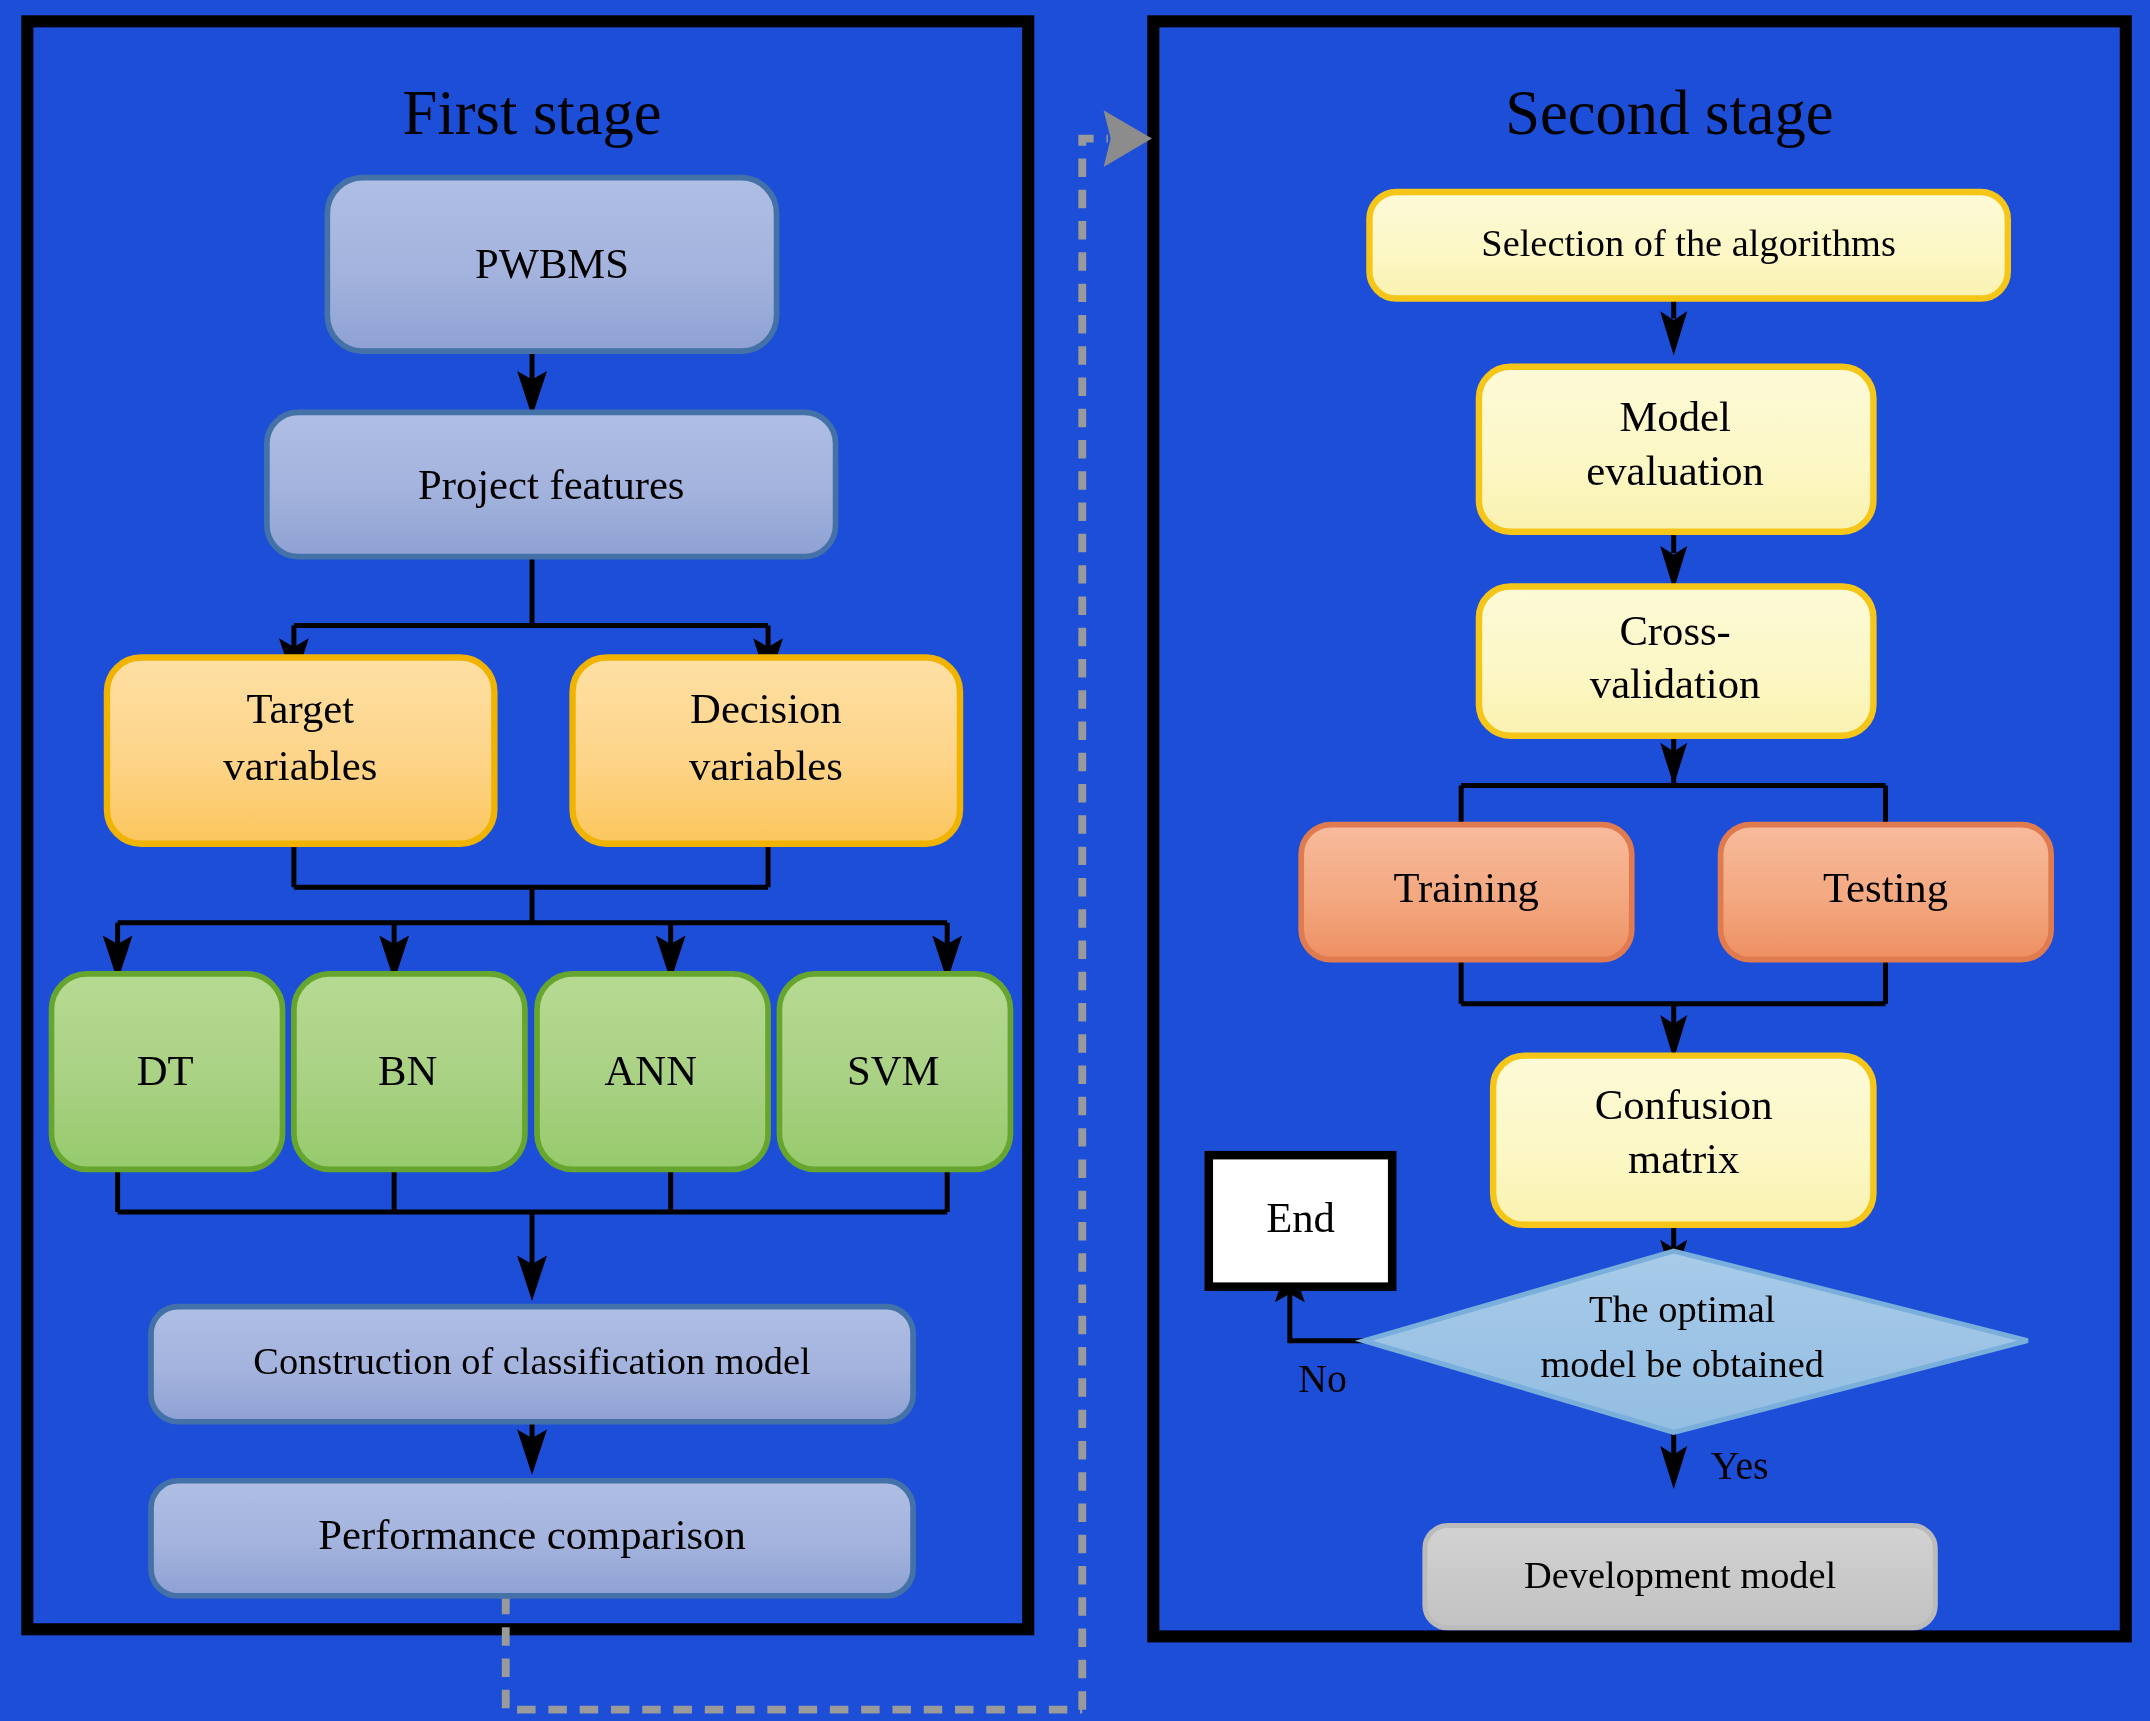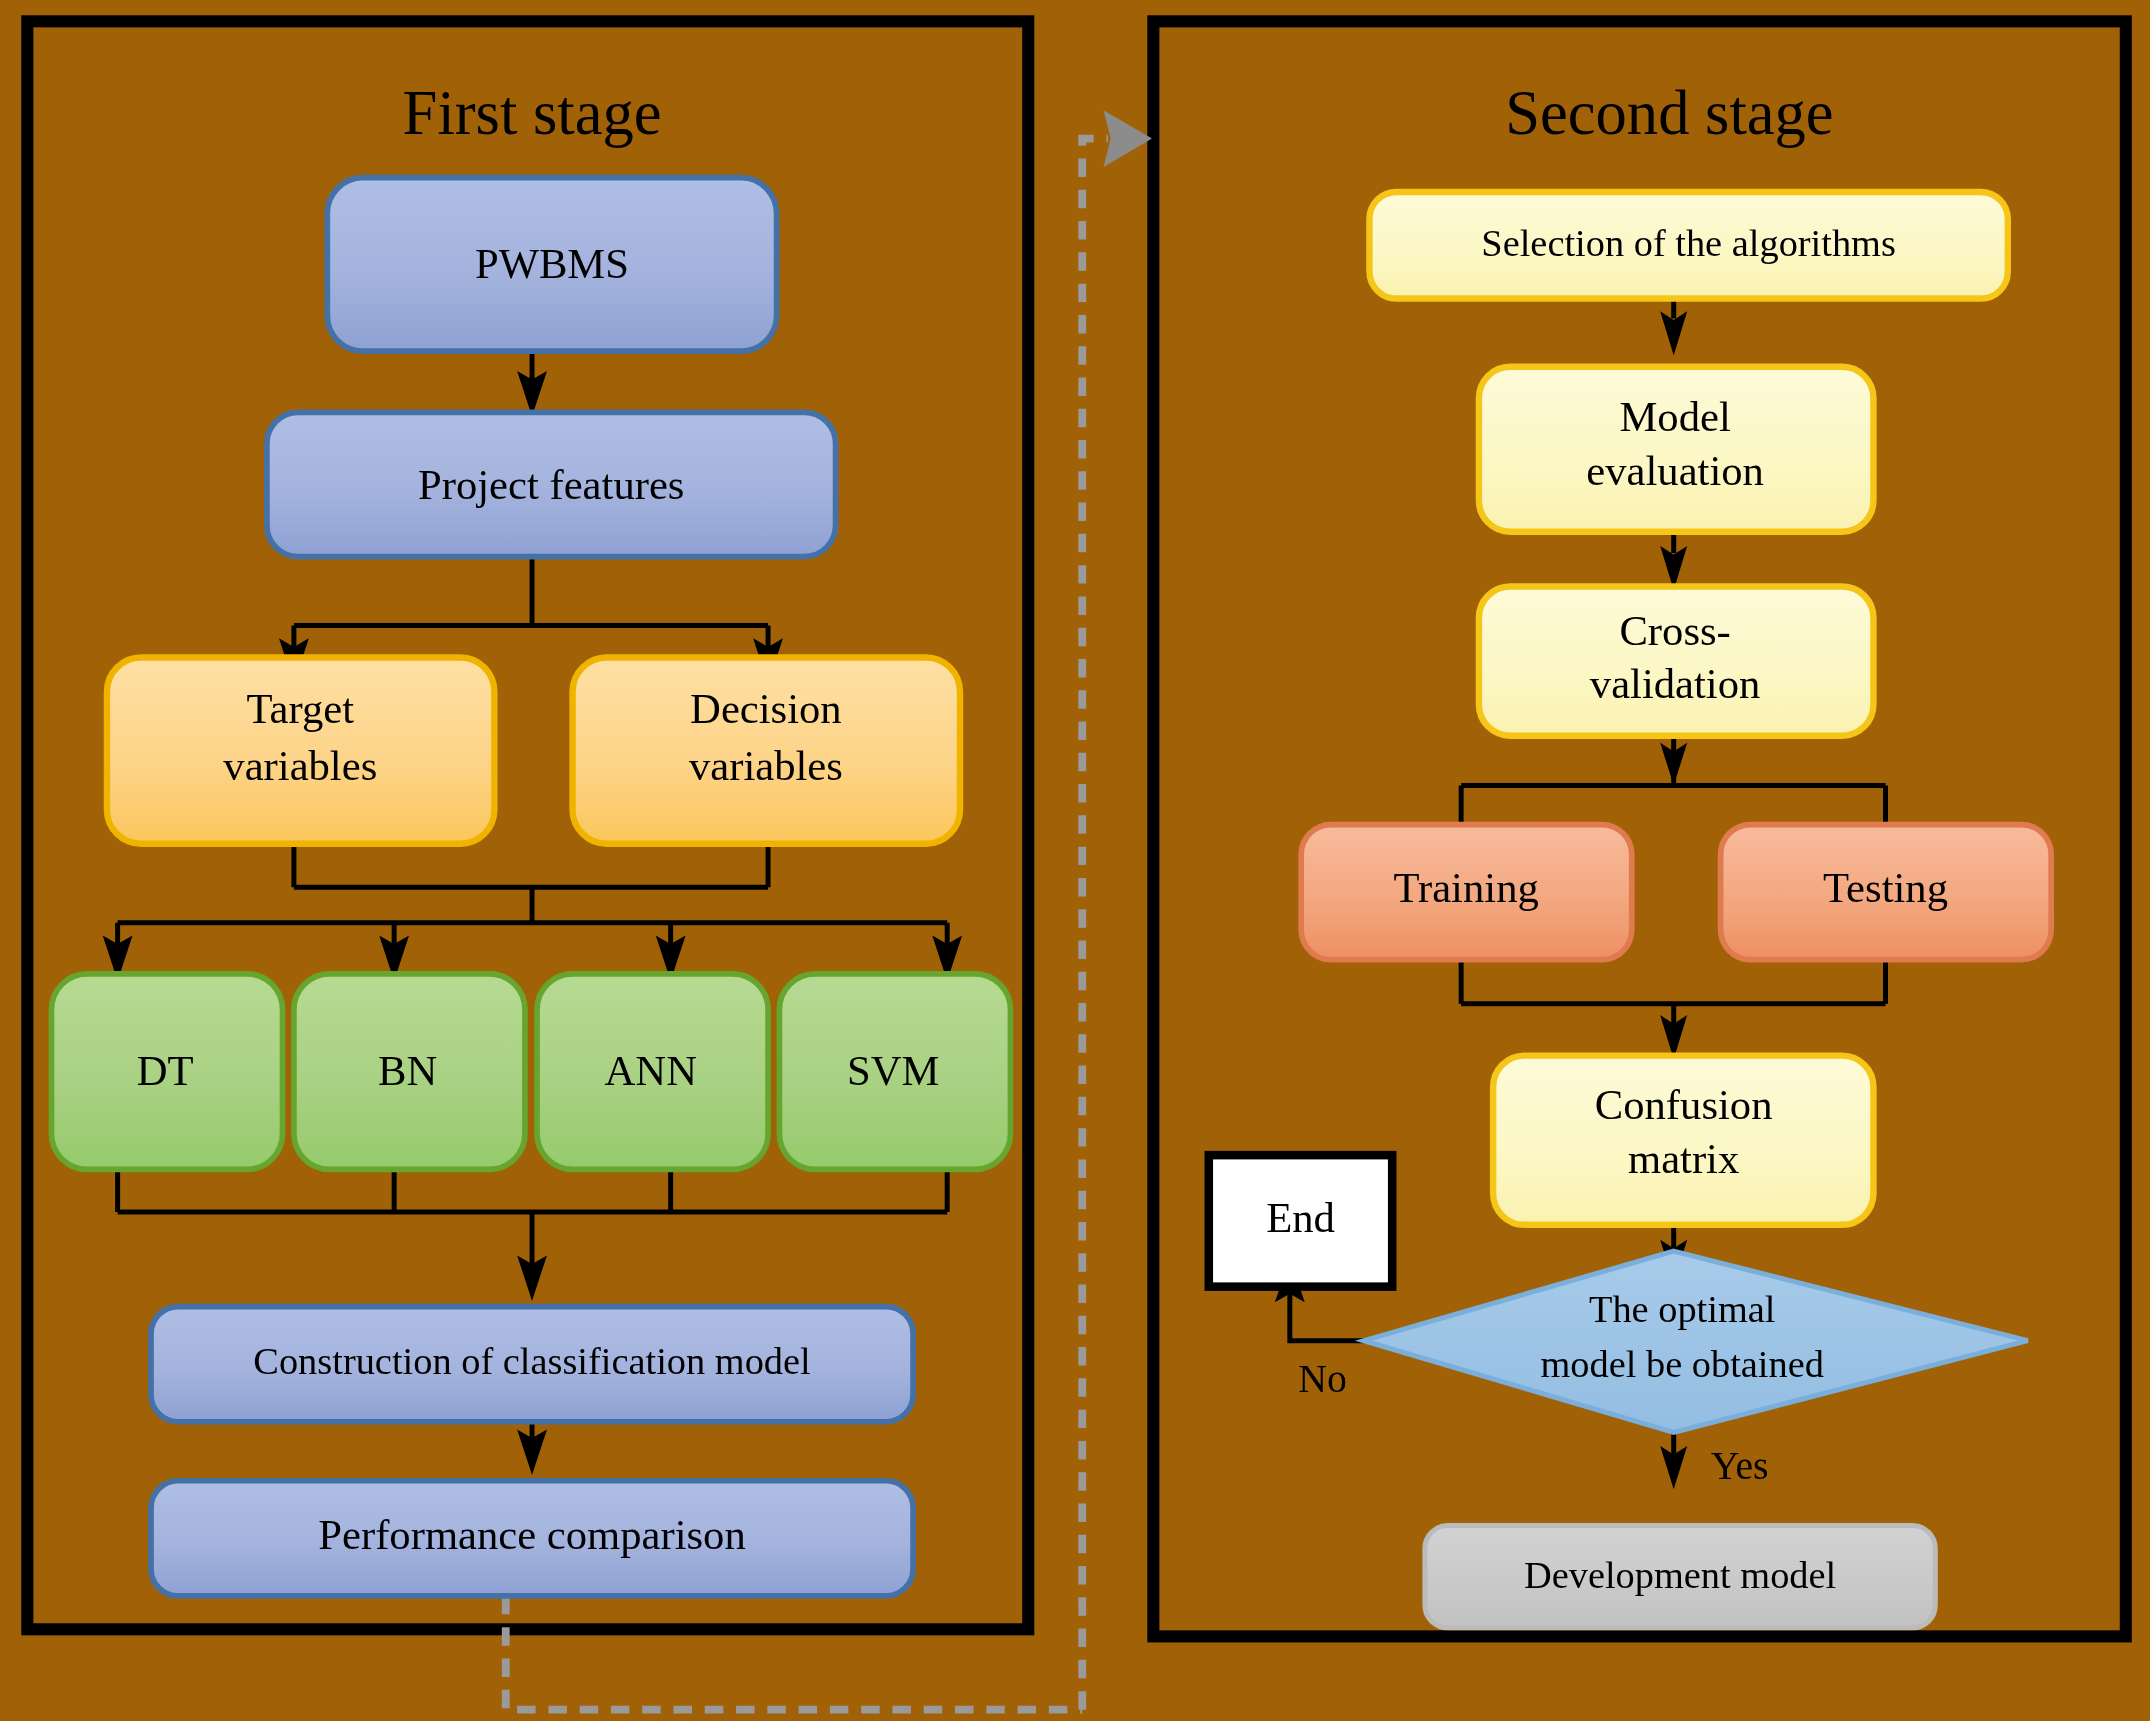--- a/index.html
+++ b/index.html
@@ -4,21 +4,21 @@
 <style>
   html, body {
     margin: 0;
     padding: 0;
     background: #ffffff;
   }
   #stage {
     position: relative;
     width: 2151px;
     height: 1721px;
-    background: #a16207;
+    background: #1d4ed8;
     font-family: "Liberation Serif", "DejaVu Serif", serif;
     overflow: hidden;
   }
   svg#diagram {
     position: absolute;
     left: 0; top: 0;
     width: 2151px;
     height: 1721px;
   }
   .panel-border {

